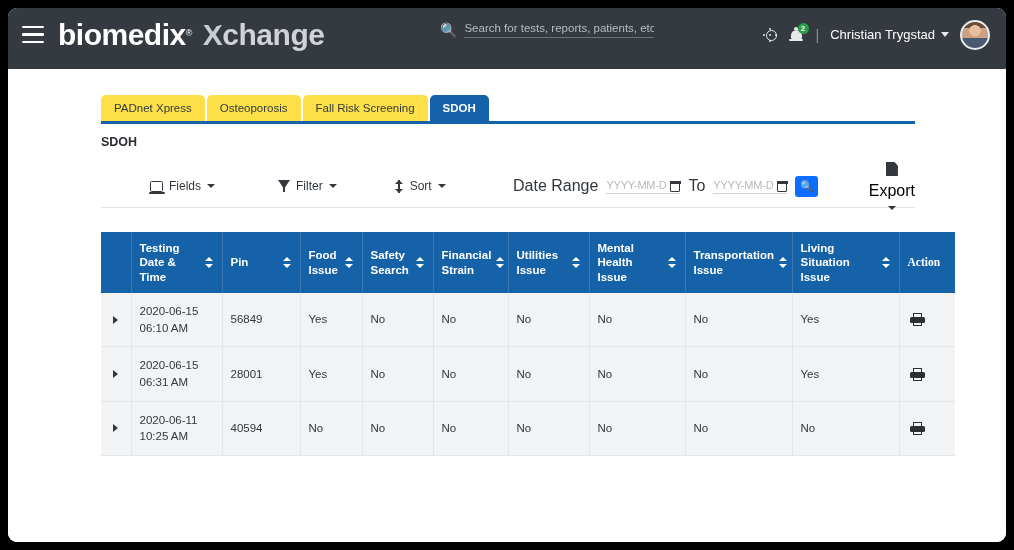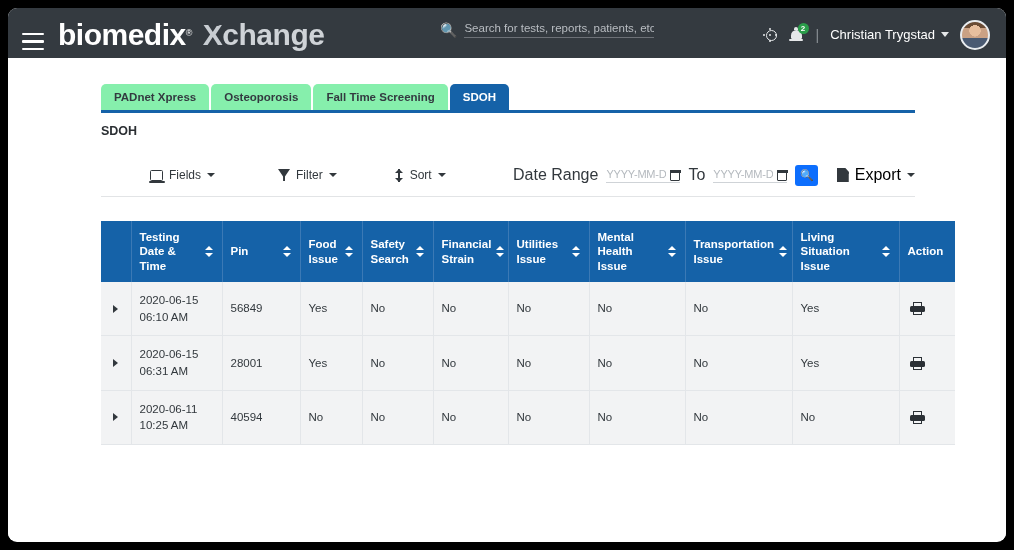--- a/index.html
+++ b/index.html
@@ -13,24 +13,24 @@
     position: absolute;
     left: 8px; top: 8px;
     width: 998px; height: 534px;
     background: #ffffff;
     border-radius: 9px;
     overflow: hidden;
   }
 
   
   #topnav {
-    height: 50px;
+    height: 61px;
     background: #343a40;
     display: flex;
-    align-items: flex-end;
+    align-items: center;
     padding: 0 14px 8px 14px;
     position: relative;
   }
   .hamburger {
     width: 22px; height: 17px;
     display: flex; flex-direction: column; justify-content: space-between;
     margin-right: 14px; cursor: pointer;
   }
   .hamburger i { display:block; height:2.4px; background:#fff; border-radius:1px; }
   .brand {
@@ -118,23 +118,23 @@
   
   #page { background:#fff; height: 481px; position: relative; }
 
   
   .tabstrip {
     position:absolute; left:93px; top:24px; right:14px;
     display:flex; align-items:flex-end; height:30px;
   }
   .tab {
     height:28px; padding:0 13px; display:flex; align-items:center;
-    background:#86efac; color:#333a40; font-size:11.5px;
+    background:#fde047; color:#333a40; font-size:11.5px;
     border-radius:5px 5px 0 0; margin-right:2px; cursor:pointer;
-    white-space:nowrap; line-height:1;font-weight:bold;
+    white-space:nowrap; line-height:1;
   }
   .tab.active { background:#1562a8; color:#ffffff; font-weight:700; }
   .tabs-underline {
     position:absolute; left:93px; top:52px; width:814px; height:3px; background:#1562a8;
   }
   .page-title {
     position:absolute; left:93px; top:66px;
     font-size:12.5px; font-weight:700; color:#2b2f33;
   }
 
@@ -201,21 +201,21 @@
   .ic-cal::before {
     content:""; position:absolute; left:-1.4px; top:-1.4px; right:-1.4px; height:3px; background:#32383d;
   }
   .search-btn {
     width:23px; height:21px; background:#0d6efd; border-radius:3px;
     display:flex; align-items:center; justify-content:center; cursor:pointer;
   }
   .search-btn span { color:#fff; font-size:11px; font-weight:bold; line-height:1; }
 
   .export-wrap {
-    position:absolute; right:0; display:flex; align-items:center; gap:6px; cursor:pointer;
+    position:absolute; right:0; display:flex; align-items:center; gap:6px; cursor:pointer;flex-direction:column;
   }
   .ic-export {
     width:12px; height:14px; background:#32383d; position:relative;
     clip-path: polygon(0 0, 72% 0, 100% 26%, 100% 100%, 0 100%);
   }
   .ic-export-plus {
     position:absolute; right:-5px; top:4px; width:7px; height:1.8px; background:#32383d;
   }
   .ic-export-plus::after {
     content:""; position:absolute; left:2.6px; top:-2.6px; width:1.8px; height:7px; background:#32383d;
@@ -224,21 +224,21 @@
   
   .tablewrap {
     position:absolute; left:93px; top:163px; width:814px;
   }
   table { border-collapse:collapse; width:814px; table-layout:fixed; }
   thead th {
     background:#1562a8; color:#ffffff; font-size:11.5px; font-weight:700;
     text-align:left; padding:9px 8px; vertical-align:middle;
     border-right:1px solid #3b79b5; line-height:1.25;
   }
-  thead th:last-child { border-right:none; }
+  thead th:last-child { border-right:none;font-family:Liberation Serif, serif; }
   .thinner { display:flex; align-items:center; justify-content:space-between; gap:4px; }
   .sorticon {
     flex-shrink:0; width:9px; height:13px; position:relative;
   }
   .sorticon::before {
     content:""; position:absolute; left:0.5px; top:1px; width:0;height:0;
     border-left:4px solid transparent; border-right:4px solid transparent; border-bottom:4.5px solid #ffffff;
   }
   .sorticon::after {
     content:""; position:absolute; left:0.5px; bottom:1px; width:0;height:0;
@@ -321,21 +321,21 @@
       </div>
       <div class="avatar"></div>
     </div>
   </div>
 
   <div id="page">
 
     <div class="tabstrip">
       <div class="tab">PADnet Xpress</div>
       <div class="tab">Osteoporosis</div>
-      <div class="tab">Fall Time Screening</div>
+      <div class="tab">Fall Risk Screening</div>
       <div class="tab active">SDOH</div>
     </div>
     <div class="tabs-underline"></div>
 
     <div class="page-title">SDOH</div>
 
     <div class="toolbar">
 
       <div class="tb-btn tb-gap-fields">
         <span class="ic-monitor"></span>

